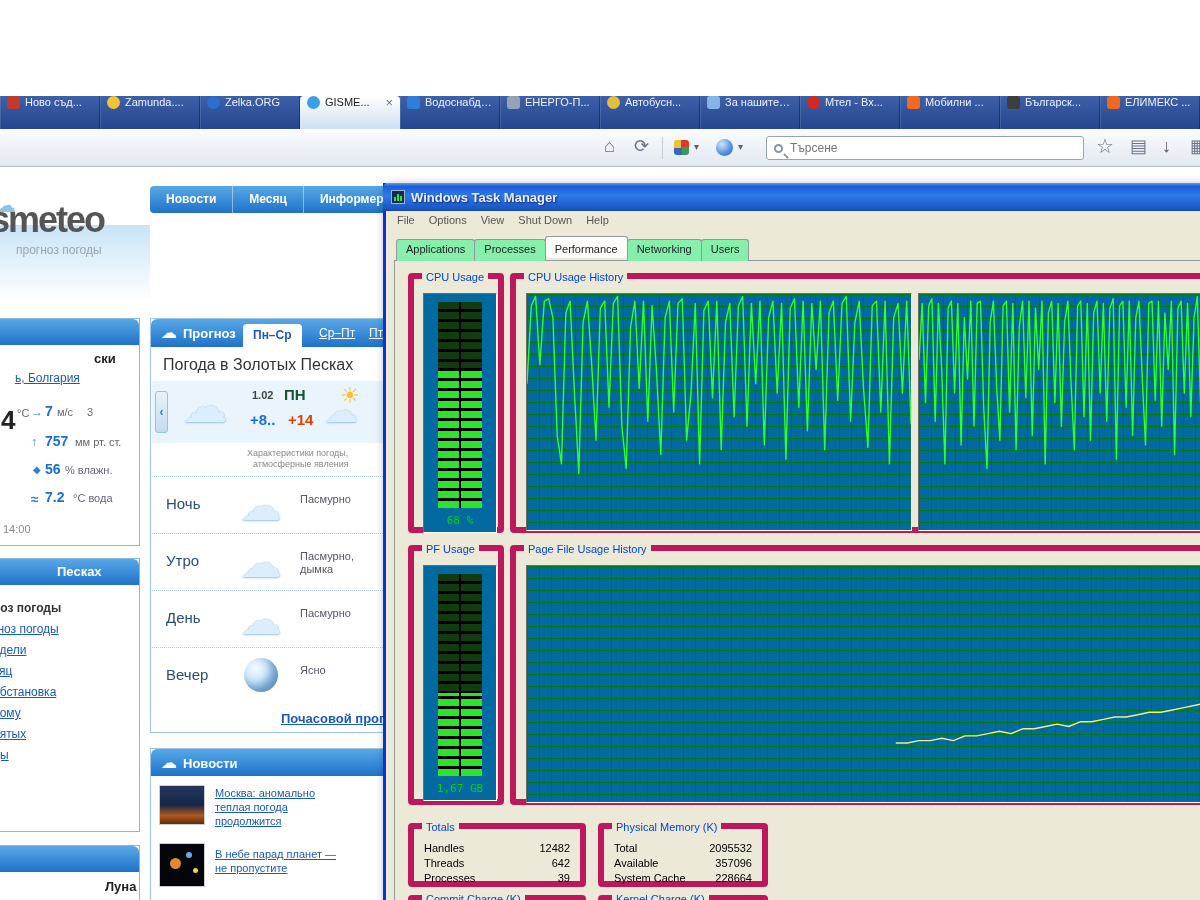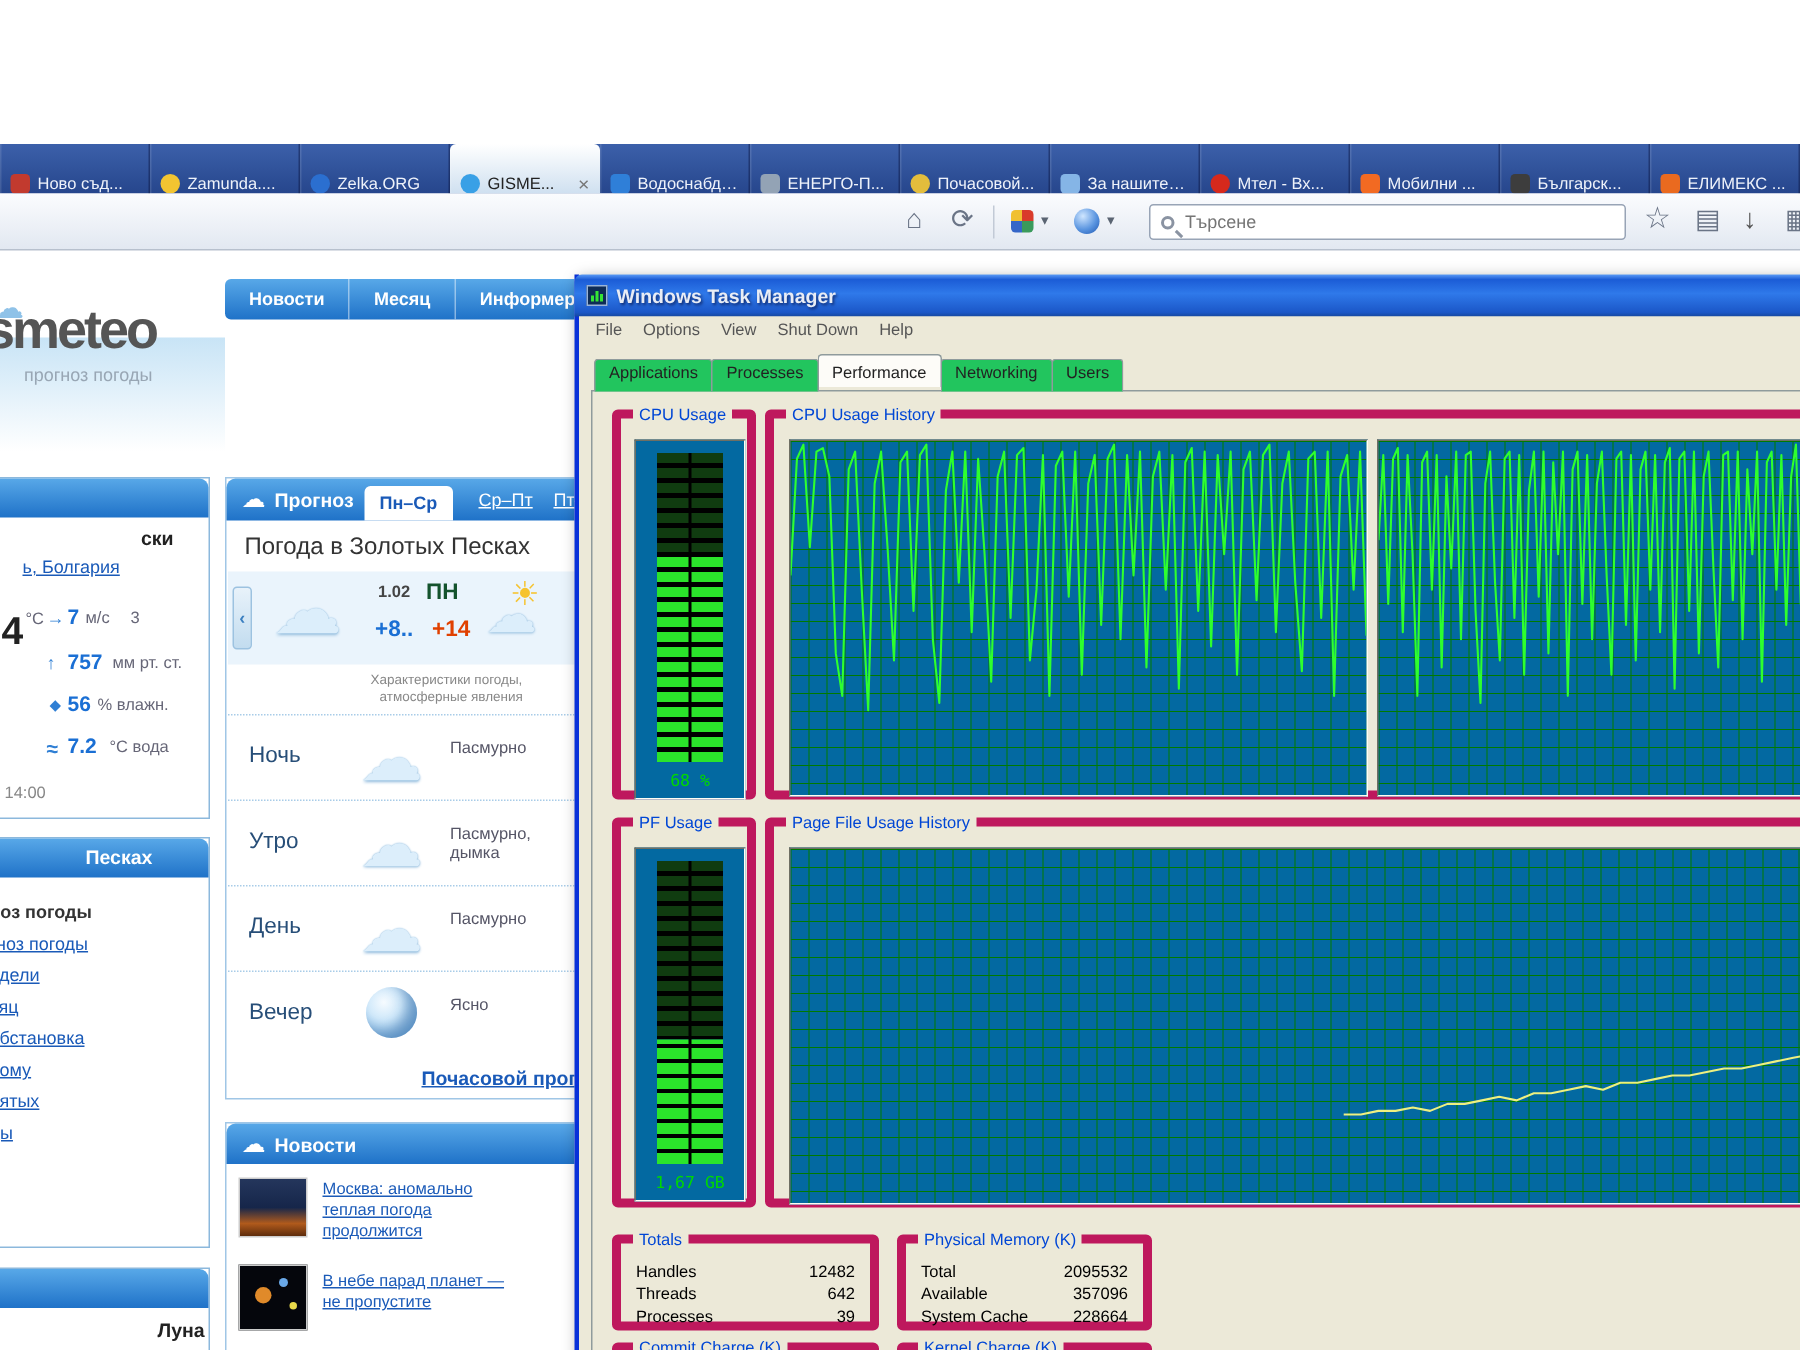--- a/index.html
+++ b/index.html
@@ -2,21 +2,21 @@
 <html style="--grpcap: #0046d5; --ledseg: #2be42b; --leddim: #103c10; --ledtext: #00d800; --gridc: #007a00; --link: #1a5ab8; --hdr1: #58a8e8; --hdr2: #1f72c8; --tbar: #2f79ea;"><head>
 <meta charset="utf-8">
 <style>
   *{margin:0;padding:0;box-sizing:border-box}
   body{font-family:"Liberation Sans",sans-serif;background:#fff}
   .screen{position:relative;width:1200px;height:900px;background:#fff;overflow:hidden}
 
   
   .tabstrip{position:absolute;left:0;top:96px;width:1200px;height:33px;display:flex;
     background:linear-gradient(#3c60aa,#26468c)}
-  .tab{width:100px;display:flex;align-items:flex-end;gap:5px;padding:0 7px;font-size:11px;
+  .tab{width:100px;display:flex;align-items:flex-start;gap:5px;padding:0 7px;font-size:11px;
     color:#eef2fa;border-right:1px solid rgba(8,18,60,.45);
     box-shadow:inset 1px 0 0 rgba(255,255,255,.12);overflow:hidden;white-space:nowrap;cursor:default}
   .tab .fav{width:13px;height:13px;border-radius:3px;flex:none;background:#888}
   .tab .lbl{overflow:hidden;text-overflow:ellipsis}
   .tab.active{background:linear-gradient(#ffffff,#cfe0f0);color:#222;border-radius:4px 4px 0 0;border-right:none}
   .tab.active .close{margin-left:auto;color:#777;font-size:13px;line-height:1}
 
   .toolbar{position:absolute;left:0;top:129px;width:1200px;height:38px;
     background:linear-gradient(#fbfcfe,#e2e8f1);border-bottom:1px solid #b7c0cd}
   .ticon{position:absolute;top:7px;color:#6a7486;font-size:18px;line-height:20px}
@@ -85,21 +85,21 @@
     background:linear-gradient(180deg,#5a9af6 0%,#1b5cd6 12%,var(--tbar) 45%,#1b57c8 90%,#16489f 100%);
     border-radius:5px 5px 0 0;display:flex;align-items:center;gap:6px;padding:0 8px;
     color:#e9edf5;font-weight:bold;font-size:13px;text-shadow:1px 1px 2px rgba(0,0,40,.6)}
   .tm-ico{width:14px;height:14px;background:#0e2c56;border:1px solid #9ab4d8;display:flex;
     align-items:flex-end;gap:1px;padding:2px;flex:none}
   .tm-ico i{flex:1;background:#35e435}
   .tm-menu{position:absolute;left:0;top:28px;width:100%;height:20px;background:#ece9d8;
     display:flex;padding:2px 4px;font-size:11px;color:#555}
   .tm-menu span{padding:1px 7px;cursor:default}
   .tm-tabs{position:absolute;left:10px;top:56px;display:flex;font-size:11px;z-index:3}
-  .tm-tab{padding:3px 9px;background:#22c55e;border:1px solid #8f9b9c;border-bottom:none;
+  .tm-tab{padding:3px 9px;background:#86efac;border:1px solid #8f9b9c;border-bottom:none;
     border-radius:3px 3px 0 0;margin-right:-1px;color:#222;cursor:default}
   .tm-tab.active{background:#fdfcf8;position:relative;top:-3px;padding-top:6px;z-index:4}
   .tm-page{position:absolute;left:8px;top:77px;width:814px;height:648px;background:#ece9d8;
     border:1px solid #8f9b9c;z-index:1}
   .grp{position:absolute;border:6px solid #be185d;border-radius:4px;z-index:2}
   .grp>.cap{position:absolute;left:8px;top:-8px;background:#ece9d8;padding:0 4px;font-size:11px;
     color:var(--grpcap);white-space:nowrap}
   .bezel{position:absolute;background:#0369a1;border:1px solid #6f6f63;
     border-right-color:#fffef4;border-bottom-color:#fffef4}
   .graph{background-image:linear-gradient(var(--gridc) 1px,transparent 1px),
@@ -143,21 +143,21 @@
     <div class="tab">
         <span class="fav" style="background: rgb(47, 127, 216);"></span>
         <span class="lbl">Водоснабдява...</span>
       </div>
     <div class="tab">
         <span class="fav" style="background: rgb(147, 163, 181);"></span>
         <span class="lbl">ЕНЕРГО-П...</span>
       </div>
     <div class="tab">
         <span class="fav" style="border-radius: 50%; background: rgb(227, 189, 60);"></span>
-        <span class="lbl">Почасовой...</span>
+        <span class="lbl">Автобусн...</span>
       </div>
     <div class="tab">
         <span class="fav" style="background: rgb(133, 181, 230);"></span>
         <span class="lbl">За нашите кл...</span>
       </div>
     <div class="tab">
         <span class="fav" style="border-radius: 50%; background: rgb(214, 41, 28);"></span>
         <span class="lbl">Мтел - Вх...</span>
       </div>
     <div class="tab">

